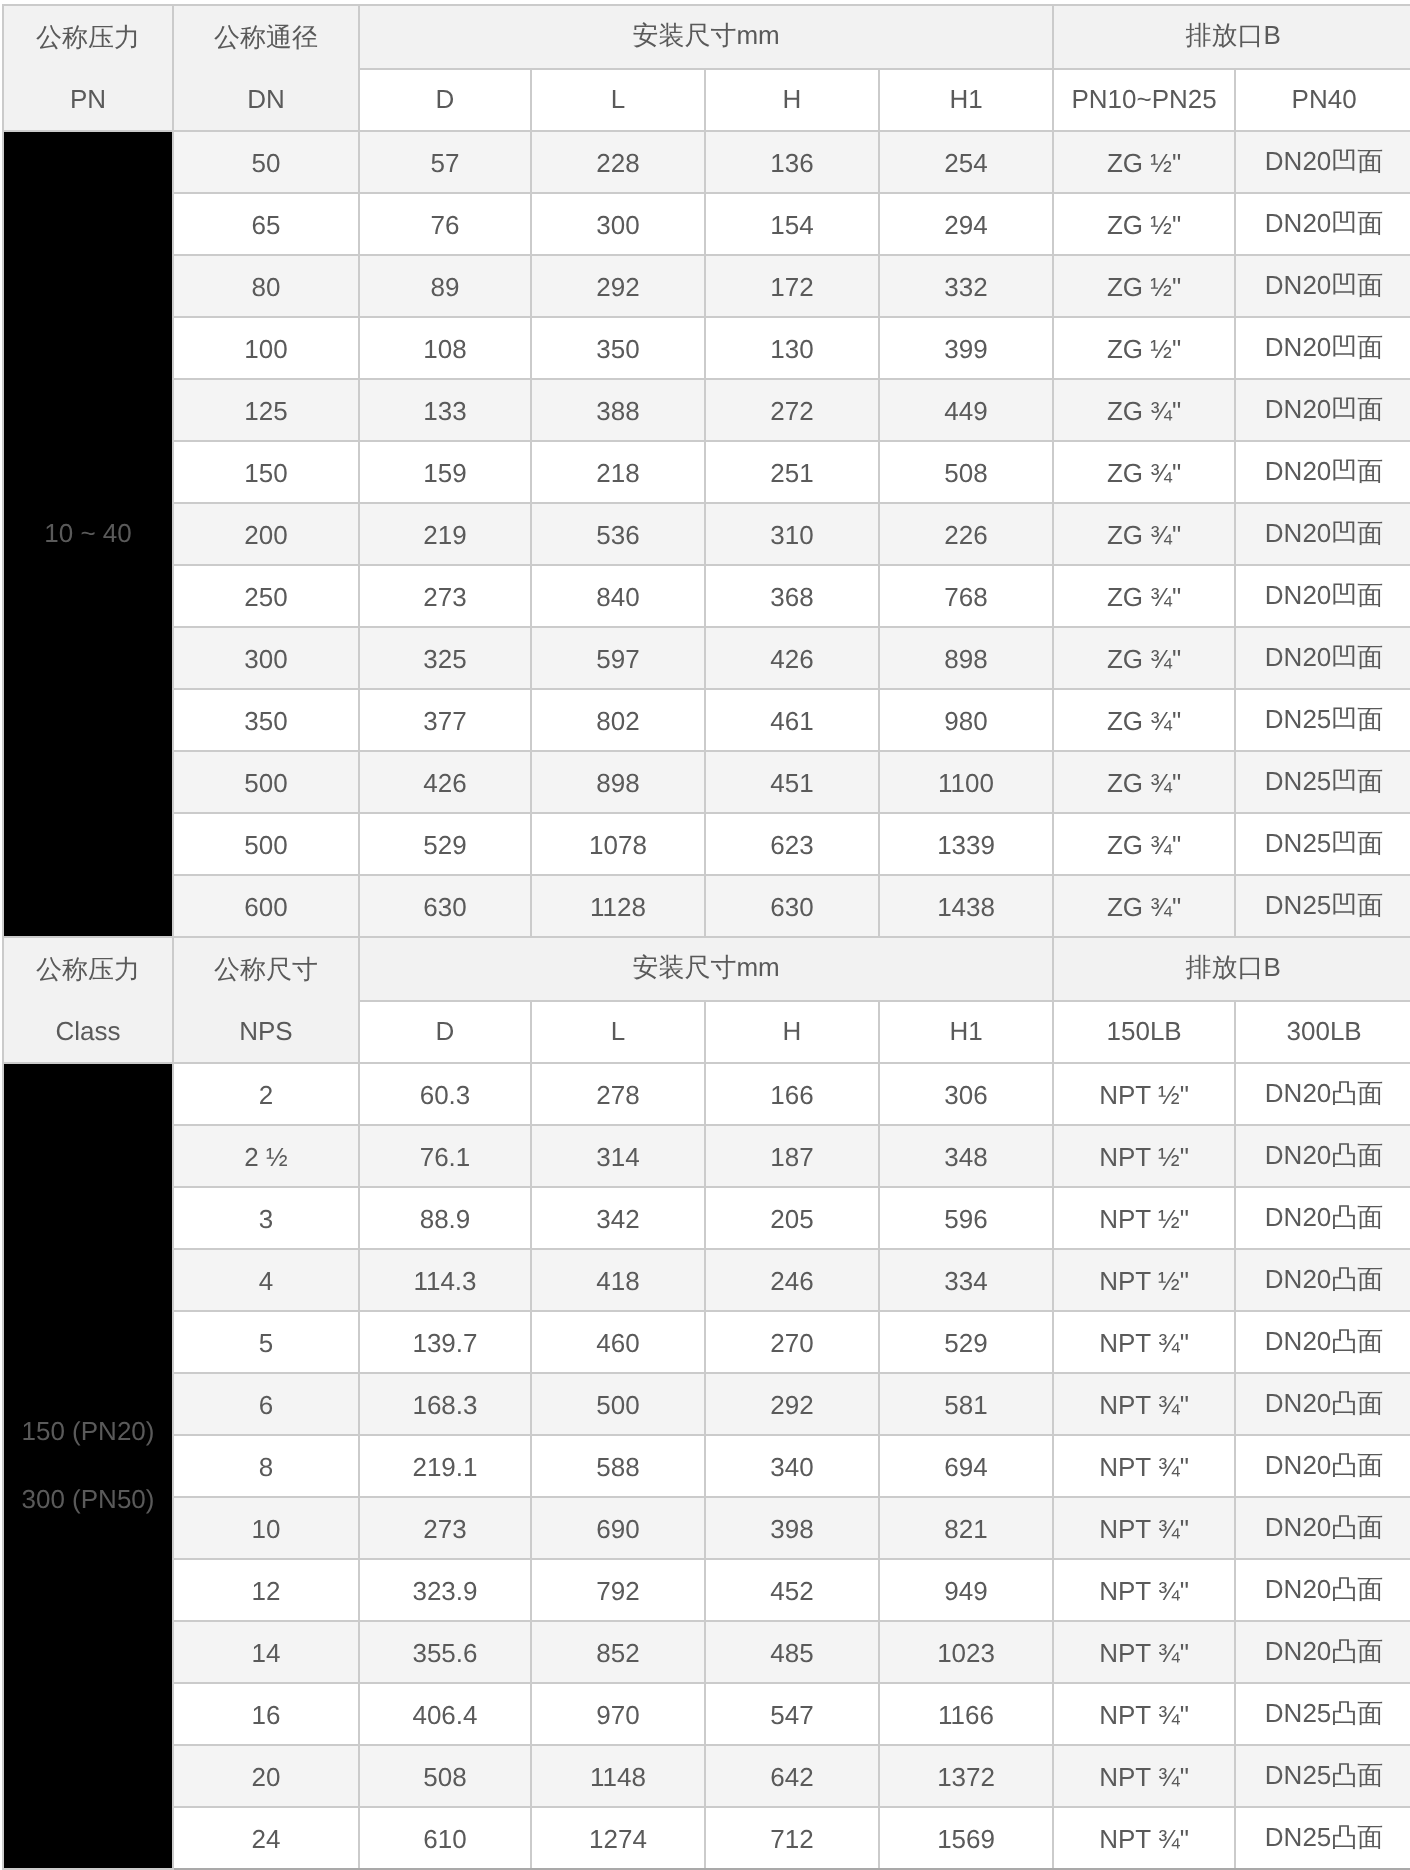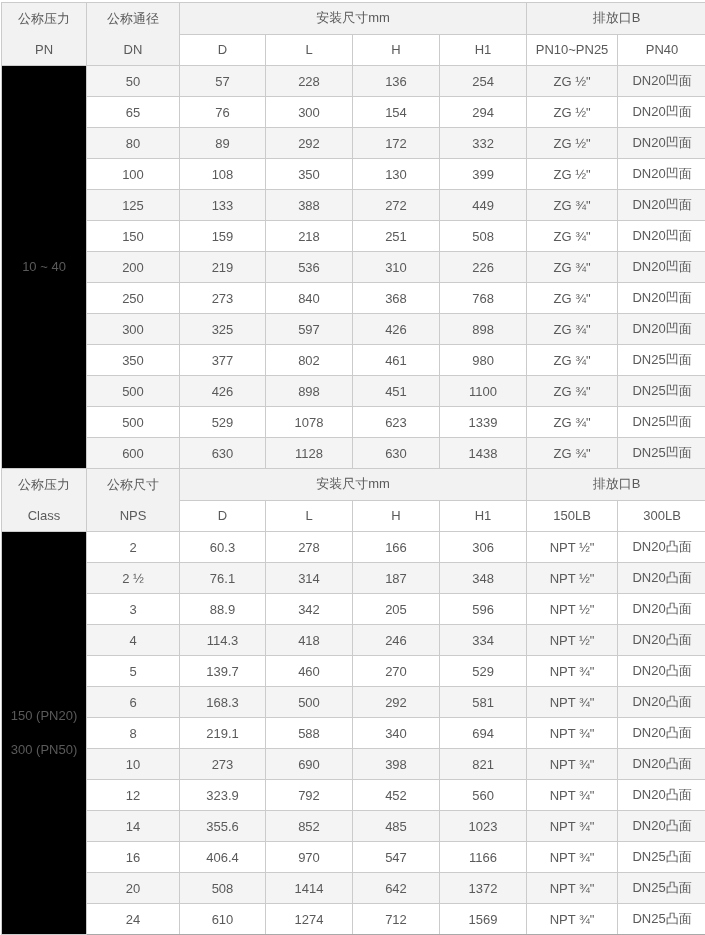--- a/index.html
+++ b/index.html
@@ -295,21 +295,21 @@
           <td>398</td>
           <td>821</td>
           <td>NPT ¾"</td>
           <td>DN20凸面</td>
         </tr>
         <tr>
           <td>12</td>
           <td>323.9</td>
           <td>792</td>
           <td>452</td>
-          <td>560</td>
+          <td>949</td>
           <td>NPT ¾"</td>
           <td>DN20凸面</td>
         </tr>
         <tr class="shaded">
           <td>14</td>
           <td>355.6</td>
           <td>852</td>
           <td>485</td>
           <td>1023</td>
           <td>NPT ¾"</td>
@@ -320,21 +320,21 @@
           <td>406.4</td>
           <td>970</td>
           <td>547</td>
           <td>1166</td>
           <td>NPT ¾"</td>
           <td>DN25凸面</td>
         </tr>
         <tr class="shaded">
           <td>20</td>
           <td>508</td>
-          <td>1414</td>
+          <td>1148</td>
           <td>642</td>
           <td>1372</td>
           <td>NPT ¾"</td>
           <td>DN25凸面</td>
         </tr>
         <tr class=" last-row">
           <td>24</td>
           <td>610</td>
           <td>1274</td>
           <td>712</td>

